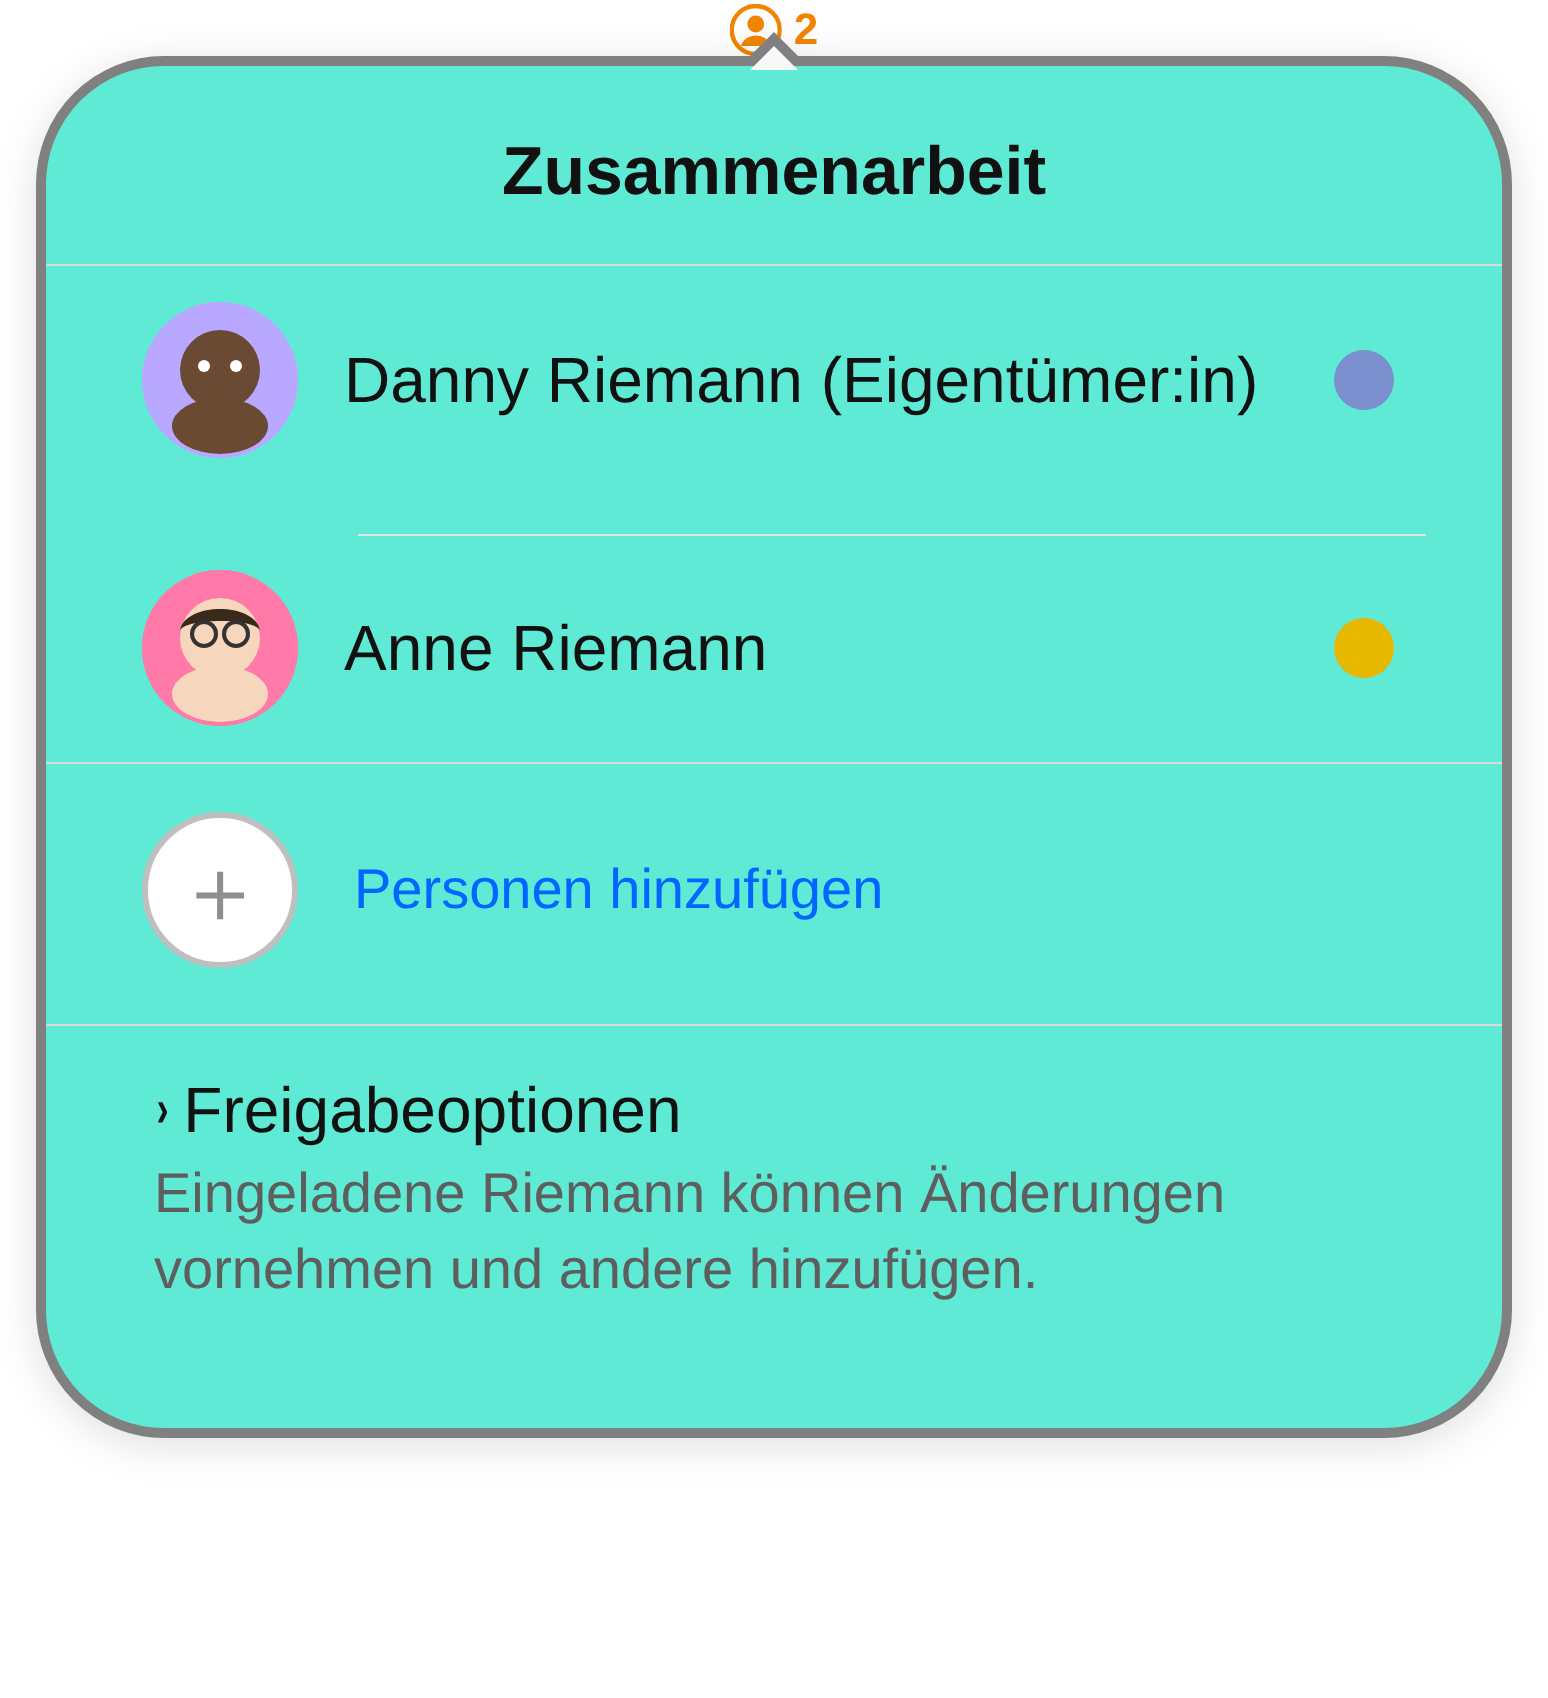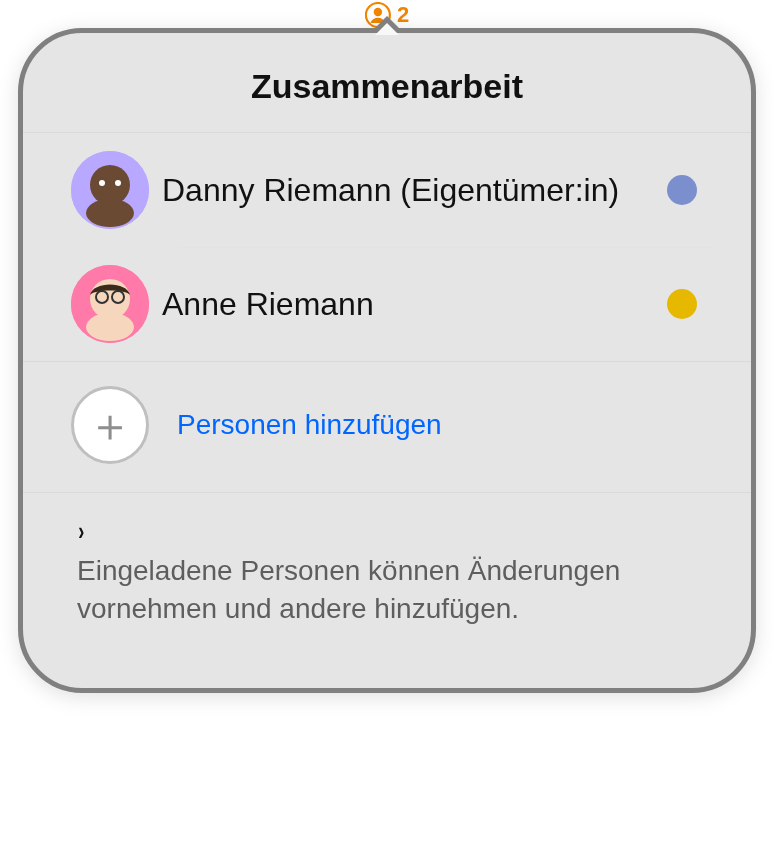--- a/index.html
+++ b/index.html
@@ -31,21 +31,21 @@
   .popover-wrap {
     position: absolute;
     top: 28px;
     left: 50%;
     transform: translateX(-50%);
     width: 738px;
     filter: drop-shadow(0 4px 10px rgba(0,0,0,.12));
   }
 
   .popover {
-    background: #e5e5e5;
+    background: #5eead4;
     border: 5px solid #808080;
     border-radius: 64px;
     padding-top: 10px;
     overflow: hidden;
   }
 
   .tip {
     position: absolute;
     top: -12px;
     left: 50%;
@@ -76,24 +76,24 @@
     padding: 24px 0 26px;
   }
 
   .sep-full { border-top: 1px solid #d9d9d9; }
 
   .list { }
   .row {
     display: flex;
     align-items: center;
     padding: 18px 54px 18px 48px;
-    gap: 13px;
+    gap: 23px;
     cursor: pointer;
   }
-  .row + .row { position: relative; }
+  .row + .row { position: relative; margin-top: 20px; }
   .row + .row::before {
     content:"";
     position:absolute;
     left: 156px; right: 38px; top: 0;
     border-top: 1px solid #e3e3e3;
   }
 
   .avatar {
     width: 78px; height: 78px;
     border-radius: 50%;
@@ -232,18 +232,19 @@
           <span class="plus">＋</span>
         </div>
       <div class="add-label">Personen hinzufügen</div>
     </div>
 
     <div class="sep-full"></div>
 
     <div class="options">
       <div class="opt-title">
         <span class="chev">›</span>
+        <span>Freigabeoptionen</span>
       </div>
-      <div class="opt-desc">Eingeladene Personen können Änderungen vornehmen und andere hinzufügen.</div>
+      <div class="opt-desc">Eingeladene Riemann können Änderungen vornehmen und andere hinzufügen.</div>
     </div>
 
   </div>
 </div>
 
 </body></html>

